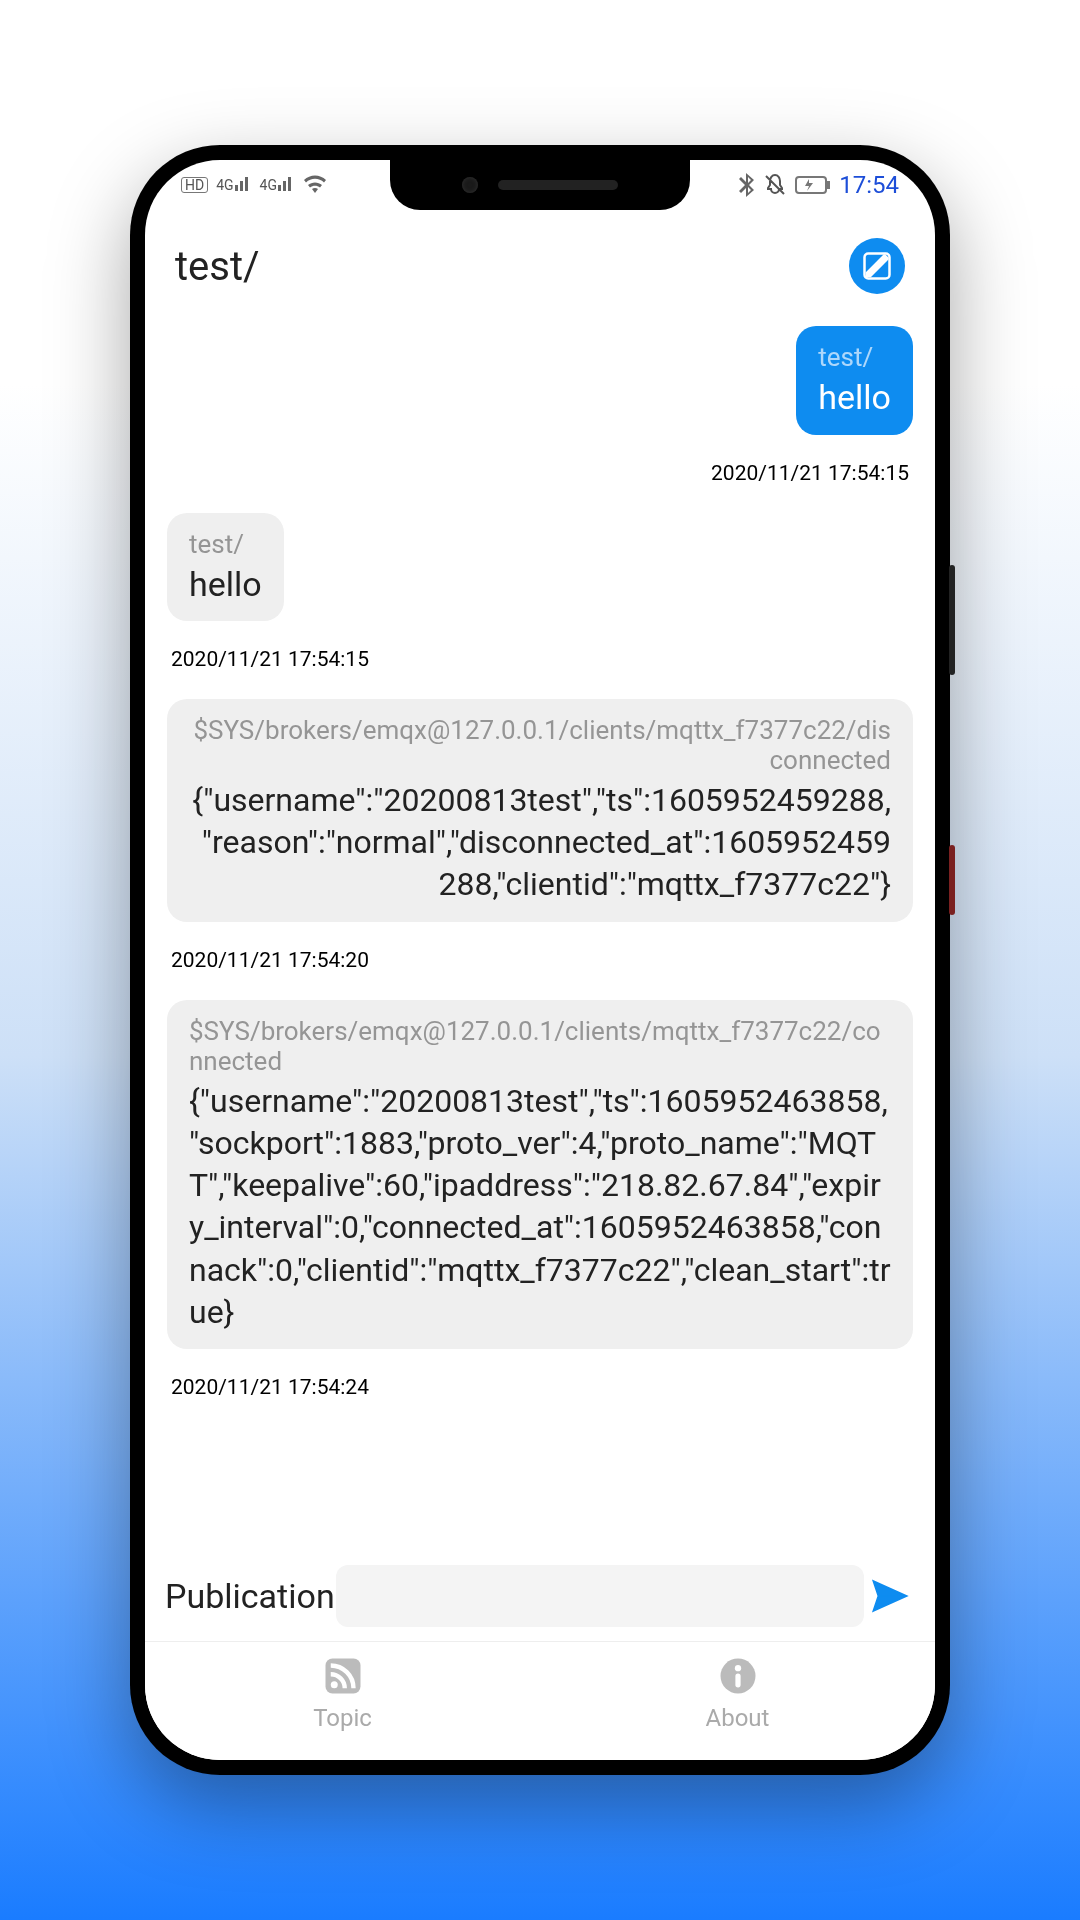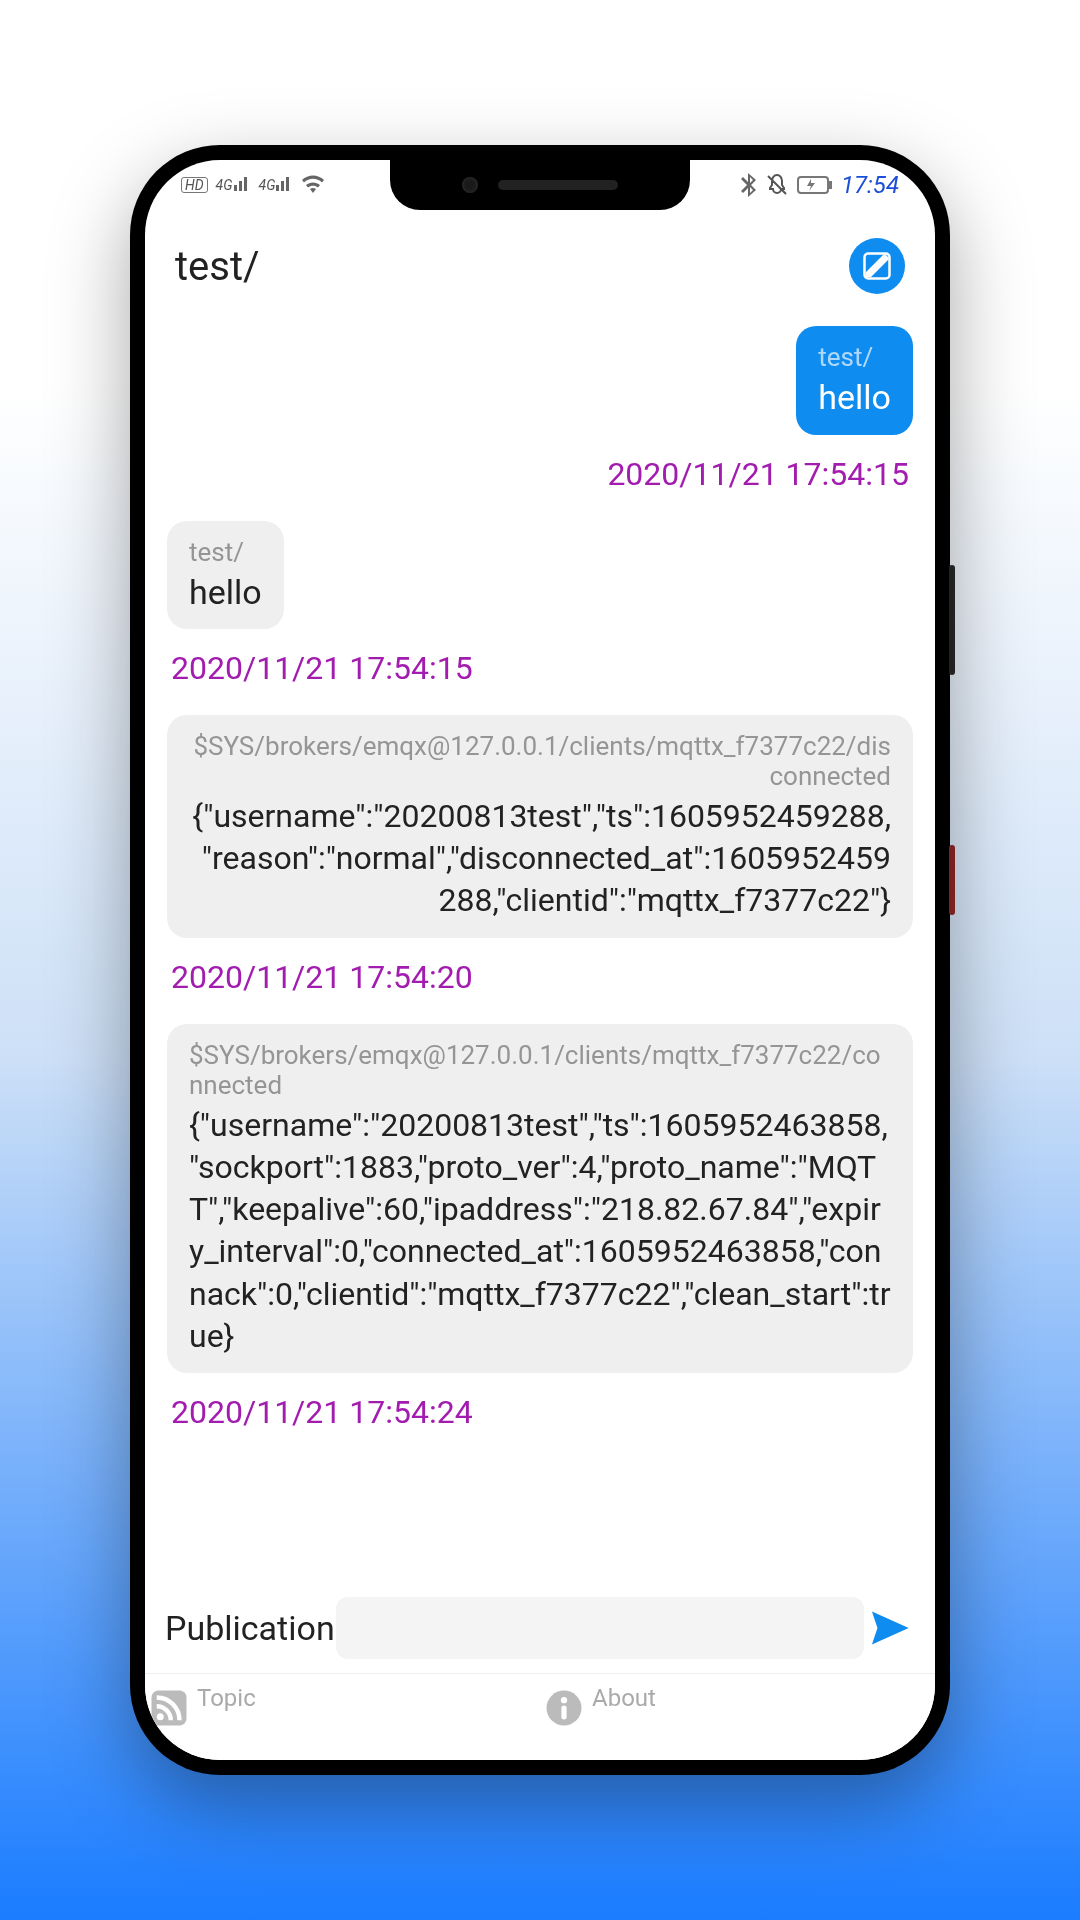--- a/index.html
+++ b/index.html
@@ -71,21 +71,20 @@
   .status-bar {
     height: 50px;
     display: flex;
     align-items: center;
     justify-content: space-between;
     padding: 0 36px;
     font-size: 22px;
     color: #555;
     position: relative;
     z-index: 40;
-    font-style: italic;
   }
   .status-left, .status-right { display: flex; align-items: center; gap: 8px; }
   .status-right { font-weight: 400; color: #1d4ed8; }
   .icon-sm { display: inline-flex; }
 
   
   .app-header {
     display: flex;
     align-items: center;
     justify-content: space-between;
@@ -139,23 +138,23 @@
   .bubble .payload {
     font-size: 34px;
     line-height: 1.25;
   }
   .bubble.sys .payload {
     font-size: 32px;
     line-height: 1.32;
     color: #222;
   }
   .timestamp {
-    font-size: 32px;
-    color: #a21caf;
-    margin: 12px 4px 28px 4px;
+    font-size: 21px;
+    color: #000000;
+    margin: 18px 4px 28px 4px;
   }
   .timestamp.right { text-align: right; }
   .timestamp.left { text-align: left; }
 
   
   .input-bar {
     display: flex;
     align-items: center;
     padding: 12px 20px 14px 20px;
     gap: 1px;
@@ -183,21 +182,22 @@
   
   .bottom-nav {
     display: flex;
     border-top: 1px solid #eee;
     background: #fff;
     padding: 10px 0 28px 0;
   }
   .nav-item {
     flex: 1;
     display: flex;
-    flex-direction: row;
+    flex-direction: column;
+    align-items: center;
     gap: 4px;
     color: #aaa;
     cursor: pointer;
   }
   .nav-item.active { color: #0e8cf0; }
   .nav-icon {
     width: 48px; height: 48px;
     display: flex; align-items: center; justify-content: center;
   }
   .nav-label { font-size: 24px; }

